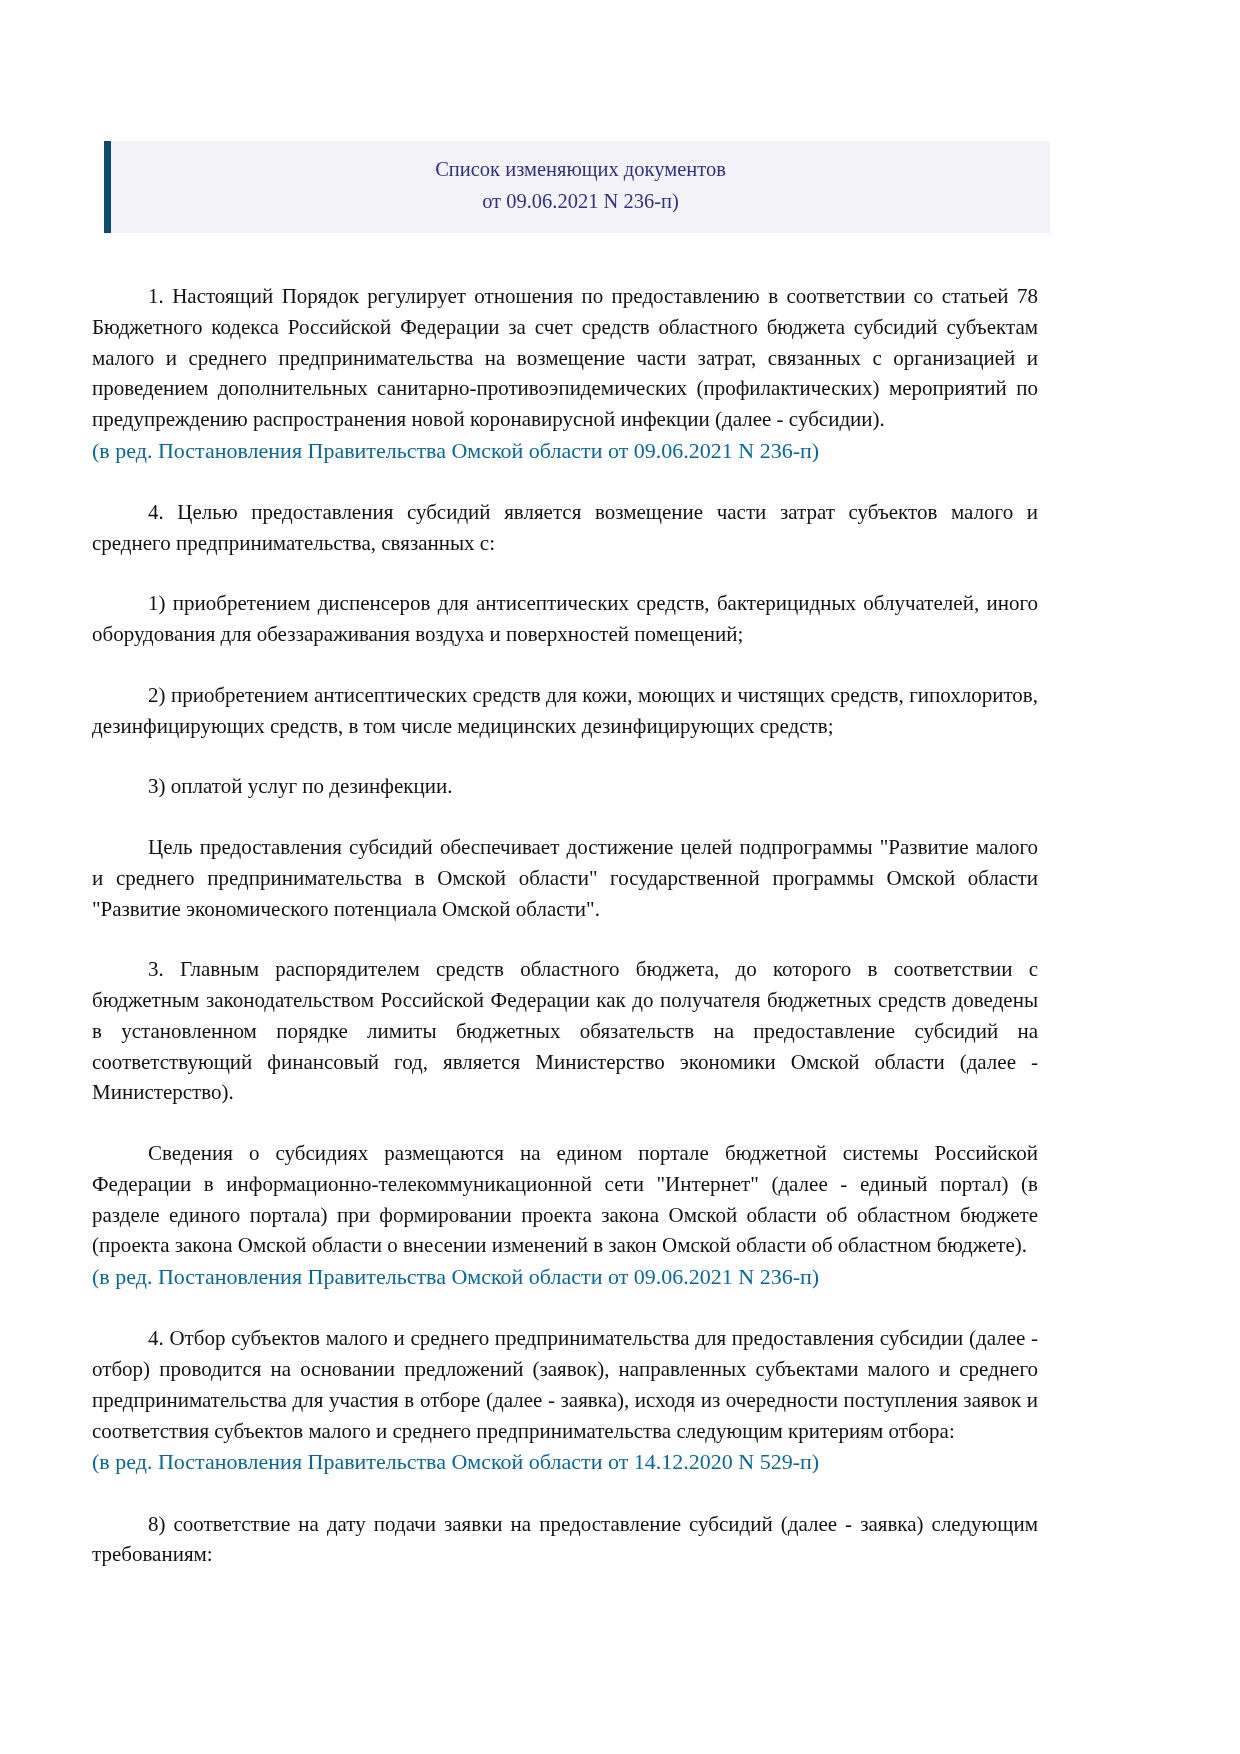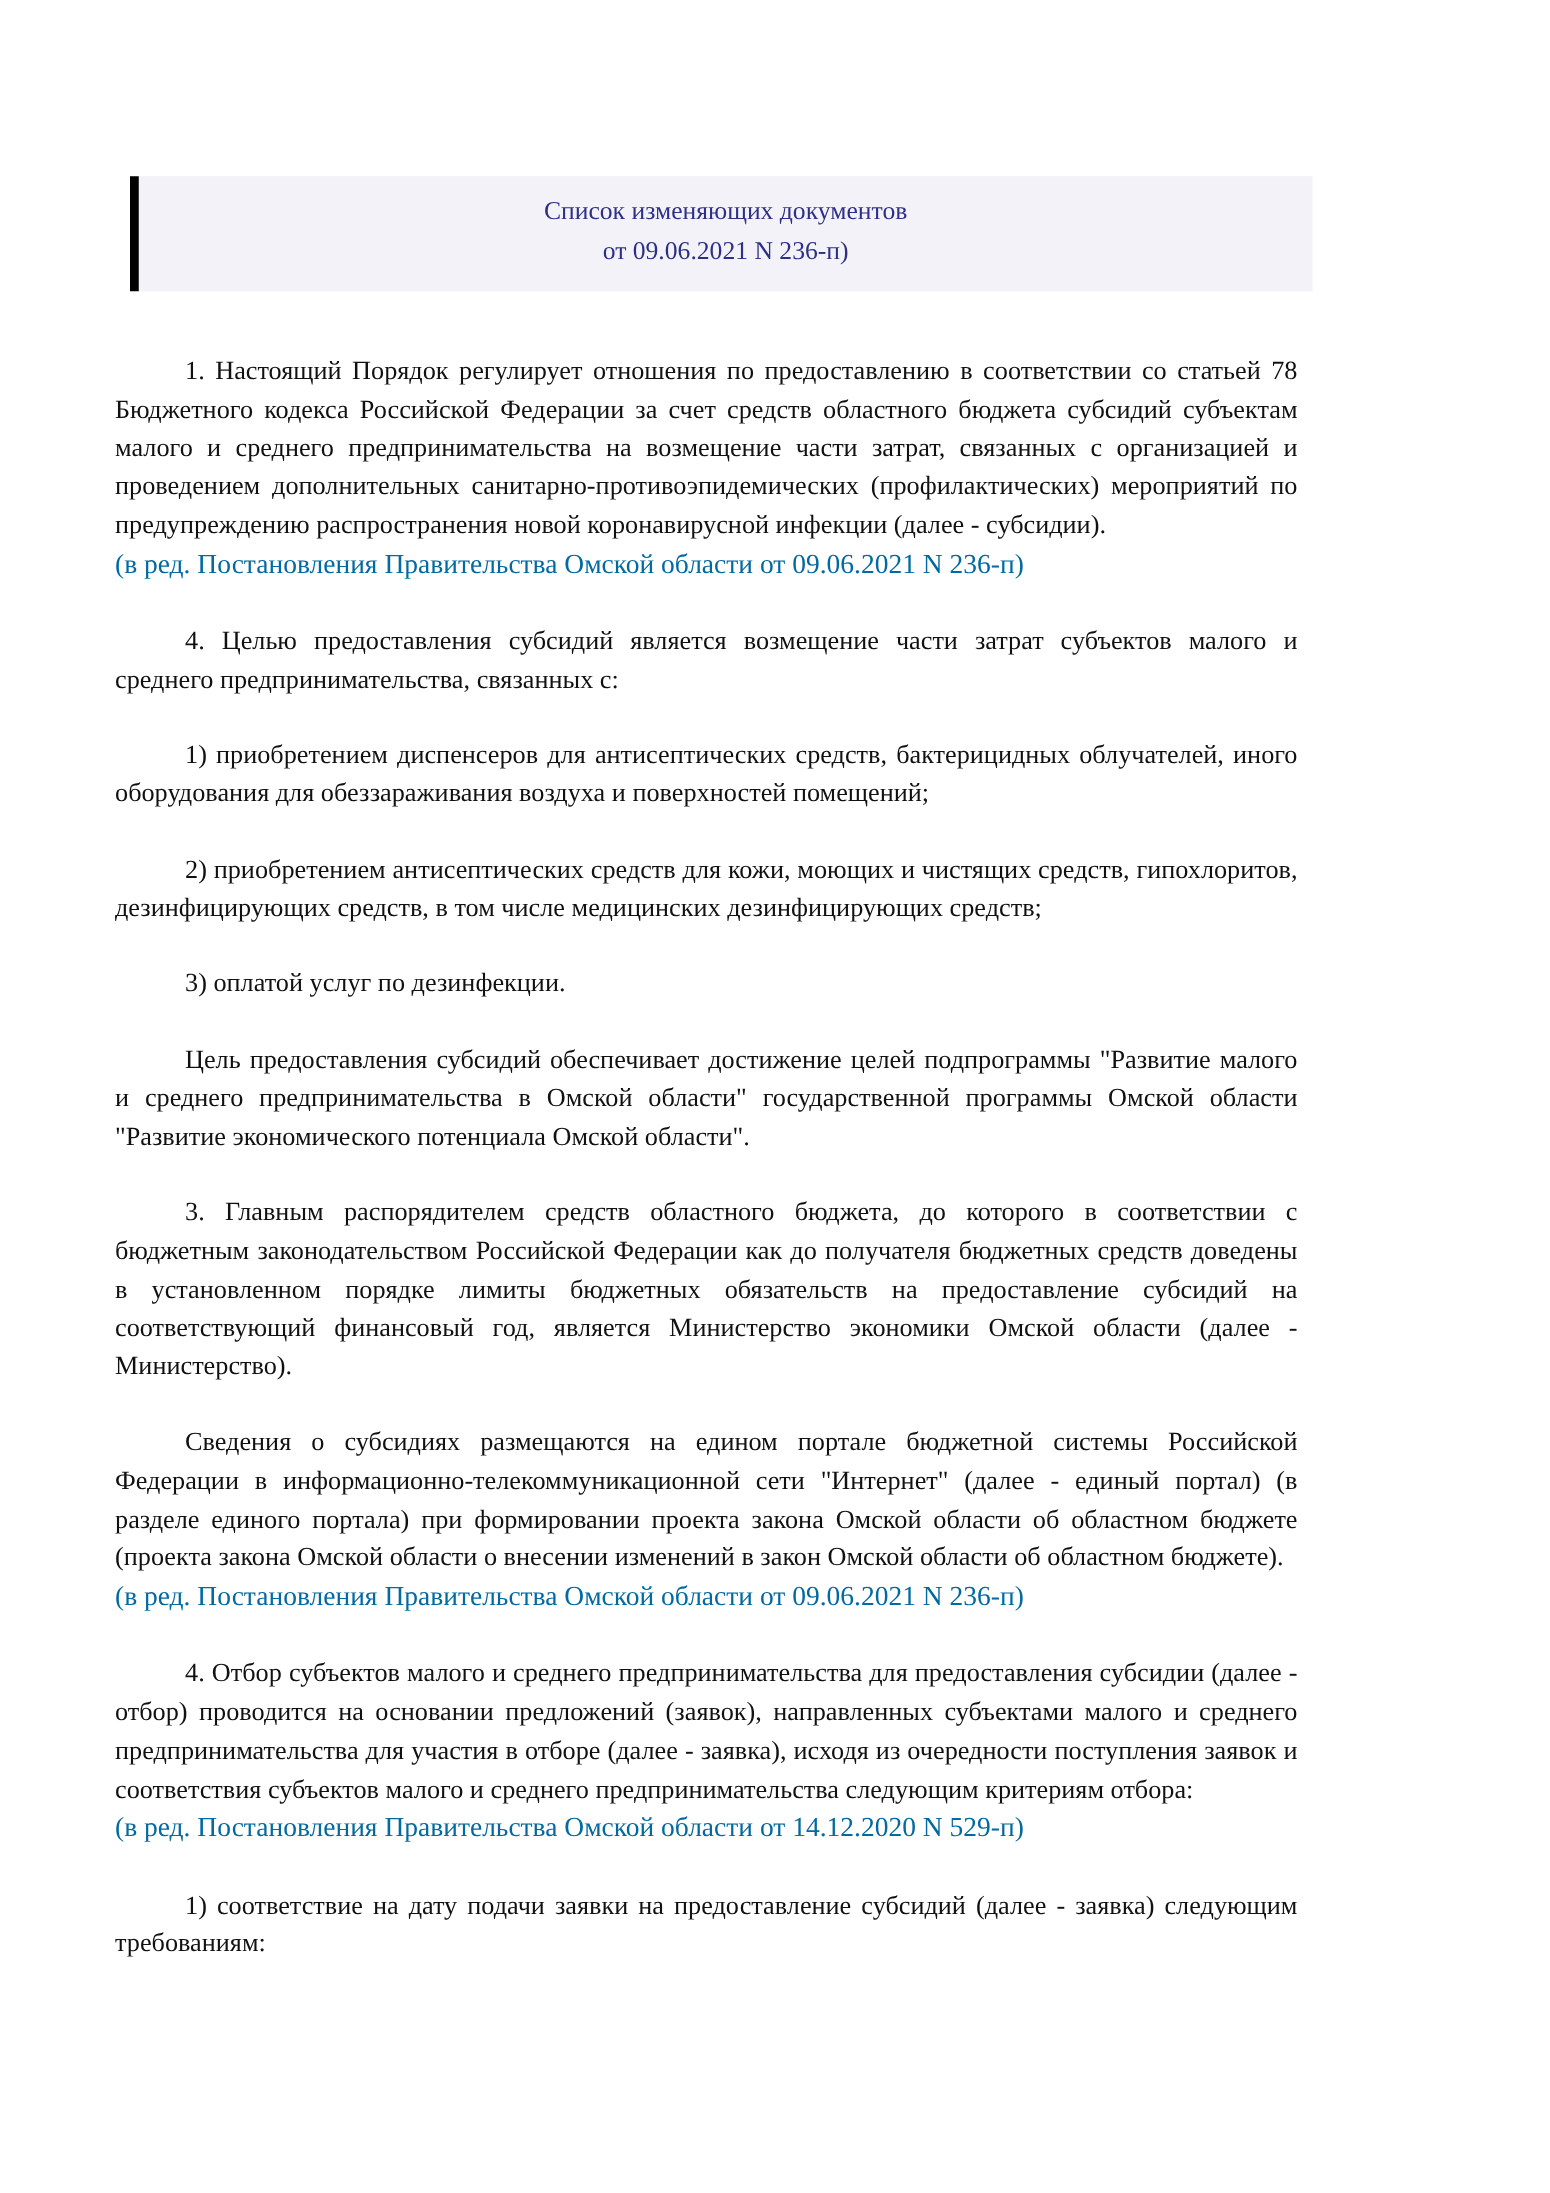--- a/index.html
+++ b/index.html
@@ -26,21 +26,21 @@
   }
 
   
   .changelist-box {
     position: absolute;
     left: 104px;
     top: 141px;
     width: 946px;
     box-sizing: border-box;
     background: #f2f2f8;
-    border-left: 7px solid #000000;
+    border-left: 7px solid #0c4a6e;
     padding: 13px 20px 15px 20px;
     text-align: center;
     color: #2e3087;
     font-size: 20.5px;
     line-height: 1.55;
   }
   .changelist-box .cl-line {
     display: block;
     white-space: nowrap;
   }
@@ -110,16 +110,16 @@
 
     <div class="gap"></div>
     <p class="para">Сведения о субсидиях размещаются на едином портале бюджетной системы Российской Федерации в информационно-телекоммуникационной сети "Интернет" (далее - единый портал) (в разделе единого портала) при формировании проекта закона Омской области об областном бюджете (проекта закона Омской области о внесении изменений в закон Омской области об областном бюджете).</p>
     <p class="editnote">(в ред. Постановления Правительства Омской области от 09.06.2021 N 236-п)</p>
 
     <div class="gap"></div>
     <p class="para">4. Отбор субъектов малого и среднего предпринимательства для предоставления субсидии (далее - отбор) проводится на основании предложений (заявок), направленных субъектами малого и среднего предпринимательства для участия в отборе (далее - заявка), исходя из очередности поступления заявок и соответствия субъектов малого и среднего предпринимательства следующим критериям отбора:</p>
     <p class="editnote">(в ред. Постановления Правительства Омской области от 14.12.2020 N 529-п)</p>
 
     <div class="gap"></div>
-    <p class="para">1) соответствие на дату подачи заявки на предоставление субсидий (далее - заявка) следующим требованиям:</p>
+    <p class="para">8) соответствие на дату подачи заявки на предоставление субсидий (далее - заявка) следующим требованиям:</p>
 
   </div>
 </div>
 
 </body></html>

